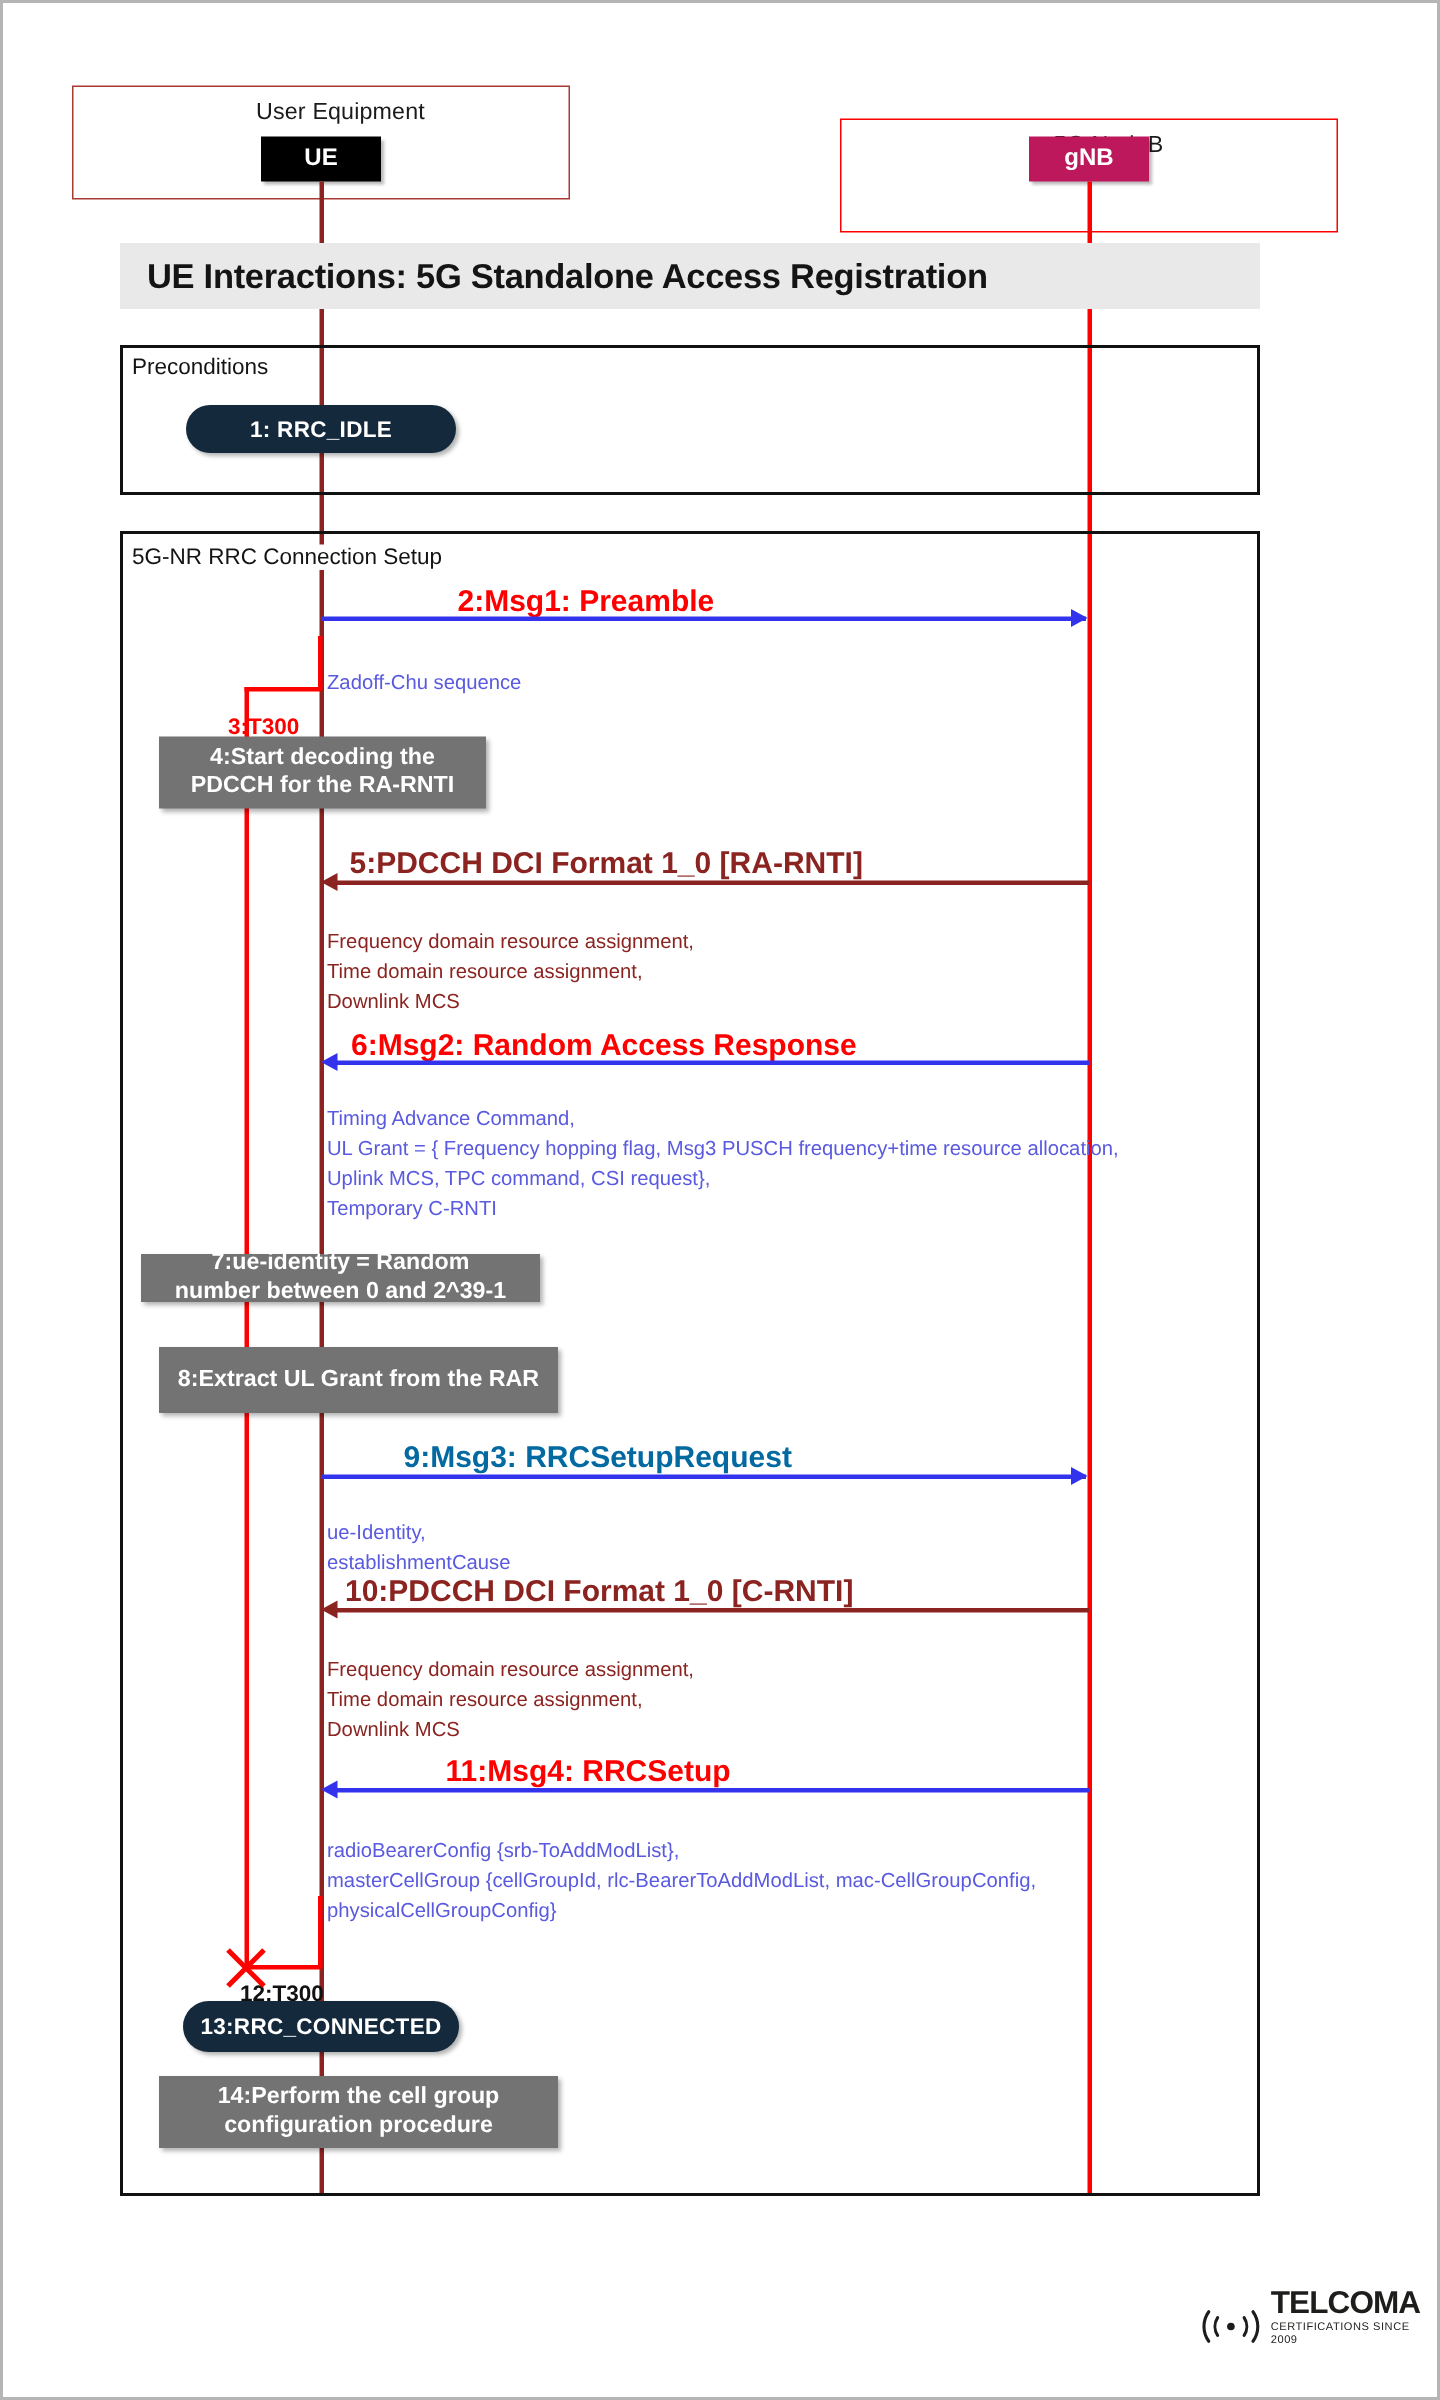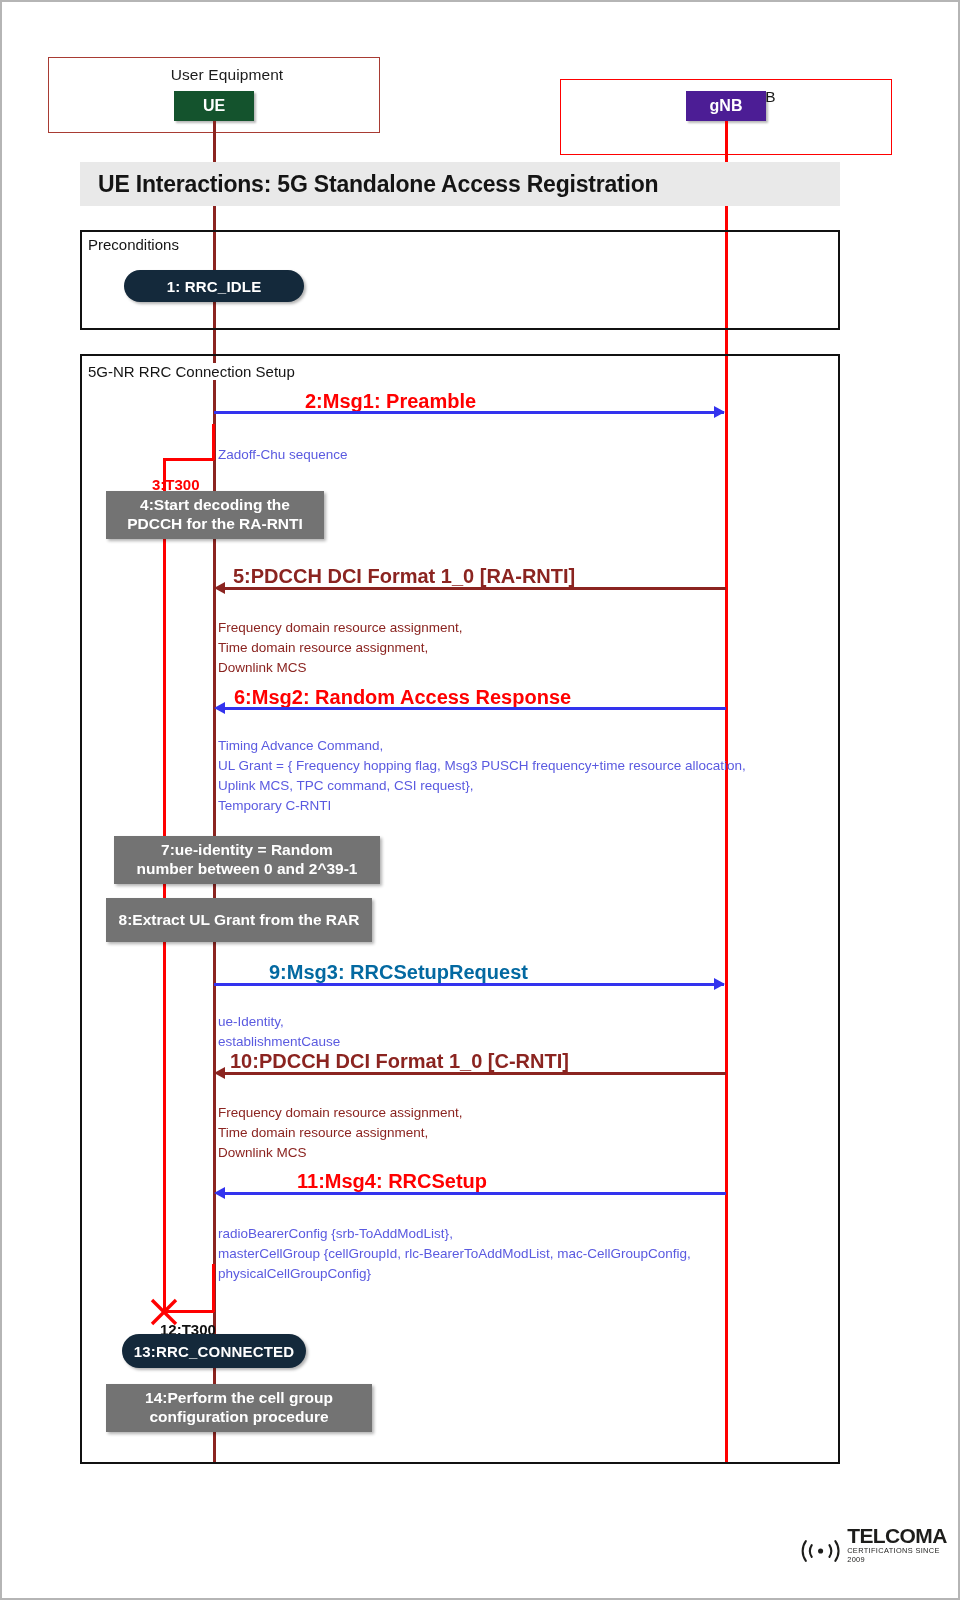--- a/index.html
+++ b/index.html
@@ -77,28 +77,28 @@
   #logo .lg-sub{font-size:7.4px;letter-spacing:.35px;color:#1d1d1b;line-height:9px;}
 </style>
 </head>
 <body>
 
 <div id="page">
 
   <div class="participant" style="left:46px;top:55px;width:332px;height:76px;border:1.6px solid #a83b33;">
     <div class="pname" style="padding-top:8px;">User Equipment</div>
   </div>
-  <div class="pchip" style="left:172px;top:89px;width:80px;height:30px;background:#14532d;">
+  <div class="pchip" style="left:172px;top:89px;width:80px;height:30px;background:#000000;">
     <span>UE</span>
   </div>
 
   <div class="participant" style="left:558px;top:55px;width:332px;height:76px;border:1.6px solid #ff0000;margin-top:22px;">
     <div class="pname" style="padding-top:8px;">5G NodeB</div>
   </div>
-  <div class="pchip" style="left:684px;top:89px;width:80px;height:30px;background:#4c1d95;">
+  <div class="pchip" style="left:684px;top:89px;width:80px;height:30px;background:#be185d;">
     <span>gNB</span>
   </div>
 
   <div class="lifeline" style="left:211px;top:119px;height:1343px;background:#8b2420;"></div>
   <div class="lifeline" style="left:723px;top:119px;height:1343px;background:#ff0000;"></div>
 
   <div id="title-band" style="left:78px;top:160px;width:760px;height:44px;">
     <div class="ttext">UE Interactions: 5G Standalone Access Registration</div>
   </div>
 
@@ -138,21 +138,21 @@
 Downlink MCS</div>
 
   <div class="msg-label" style="left:232px;top:684px;color:#ff0000;">6:Msg2: Random Access Response</div>
   <div class="msg-line" style="left:222px;top:705px;width:502px;background:#3333ee;"></div>
   <div class="arrowhead" style="left:212px;top:700px;border-top:6px solid transparent;border-bottom:6px solid transparent;border-right:11px solid #3333ee;"></div>
   <div class="msg-note" style="left:216px;top:709px;color:#5a5ae0;">Timing Advance Command,
 UL Grant = { Frequency hopping flag, Msg3 PUSCH frequency+time resource allocation,
 Uplink MCS, TPC command, CSI request},
 Temporary C-RNTI</div>
 
-  <div class="action-box" style="left:112px;top:834px;width:266px;height:48px;">
+  <div class="action-box" style="left:92px;top:834px;width:266px;height:32px;">
     <span style="white-space:pre-line;">7:ue-identity = Random
 number between 0 and 2^39-1</span>
   </div>
   <div class="action-box" style="left:104px;top:896px;width:266px;height:44px;">
     <span style="white-space:pre-line;">8:Extract UL Grant from the RAR</span>
   </div>
 
   <div class="msg-label" style="left:267px;top:959px;color:#0369a1;">9:Msg3: RRCSetupRequest</div>
   <div class="msg-line" style="left:212px;top:981px;width:510px;background:#3333ee;"></div>
   <div class="arrowhead" style="left:712px;top:976px;border-top:6px solid transparent;border-bottom:6px solid transparent;border-left:11px solid #3333ee;"></div>

